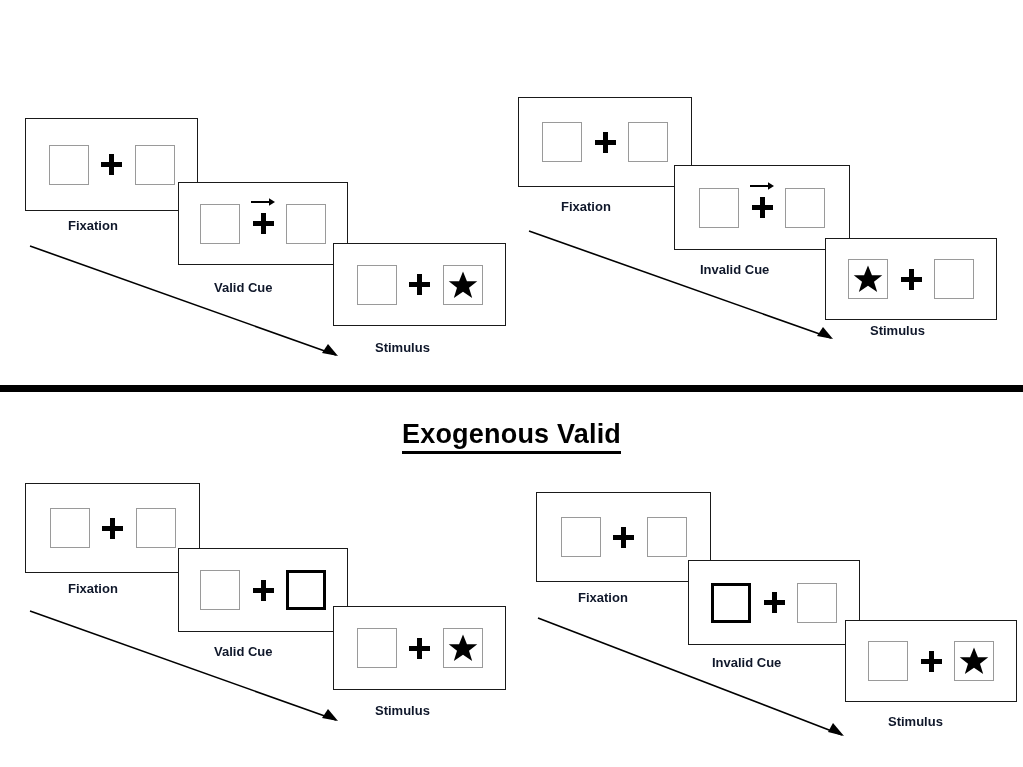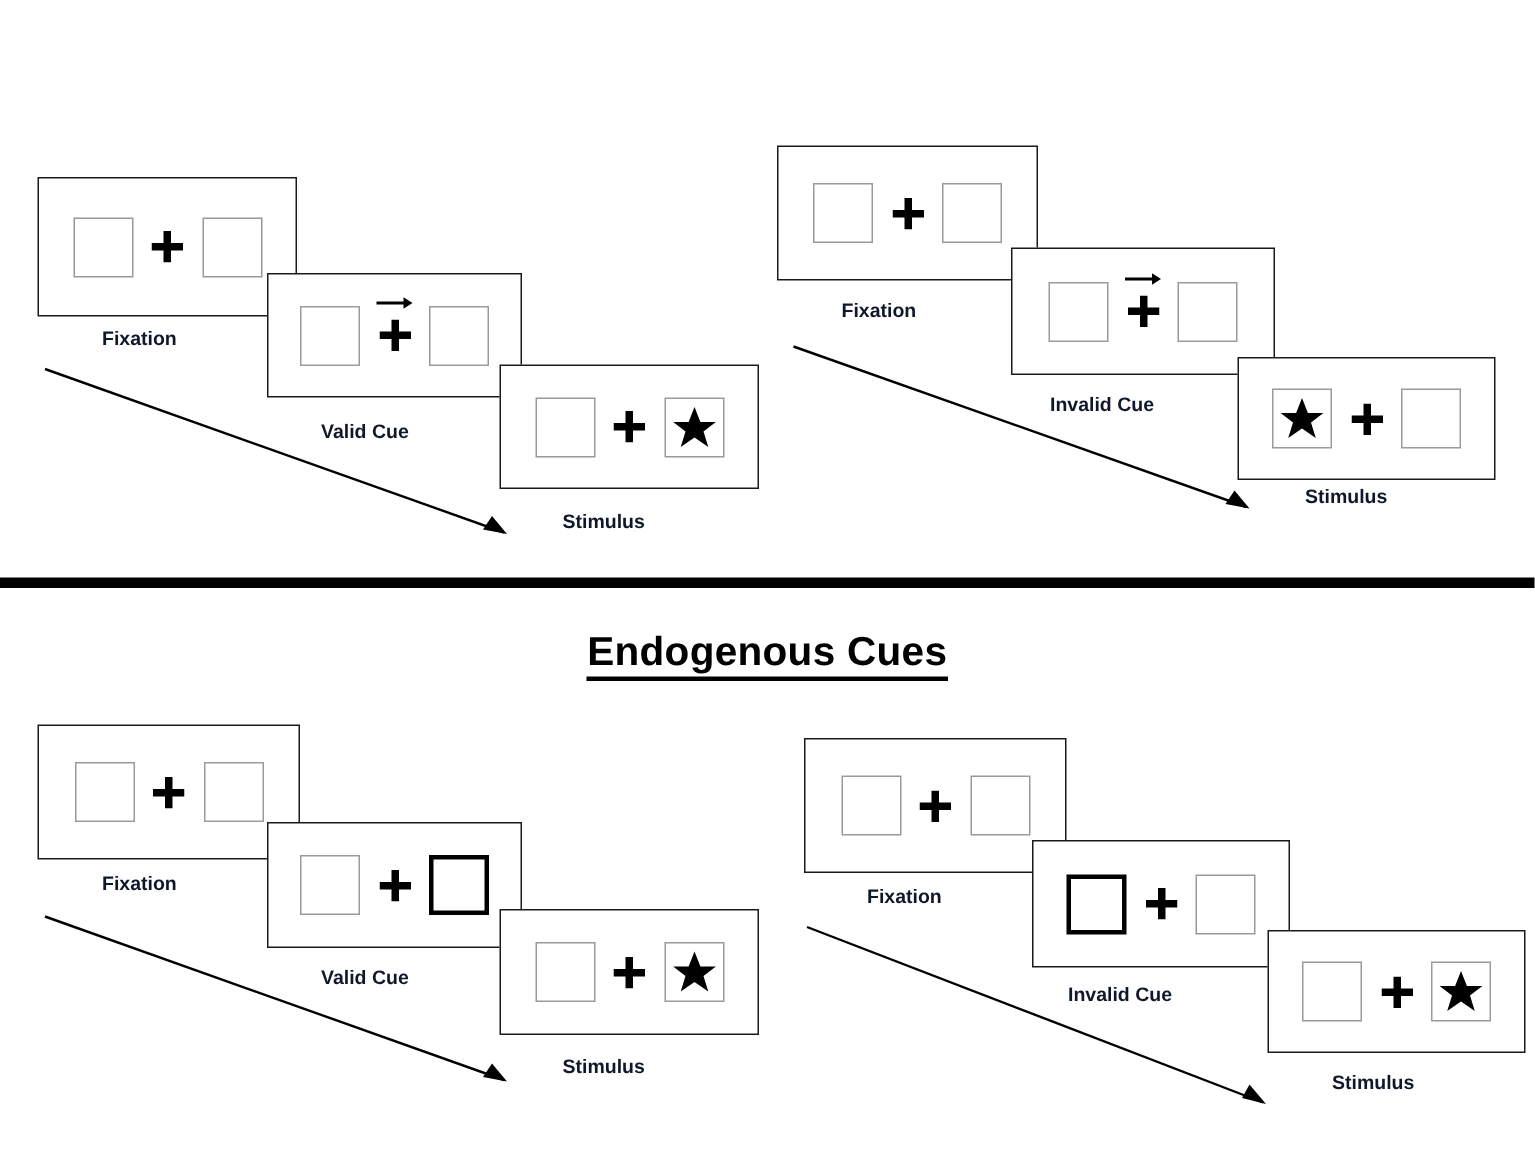--- a/index.html
+++ b/index.html
@@ -176,21 +176,21 @@
   <div class="caption" style="left:870px;top:323px;">Stimulus</div>
 
   <svg class="seq-arrow" style="left:527px;top:228px;" width="320" height="125">
     <line x1="2" y1="3" x2="304" y2="110" stroke="#000" stroke-width="1.6"></line>
     <path d="M306 111 L290 108 L296 99 Z" fill="#000"></path>
   </svg>
 
   <div class="divider" style="top:385px;"></div>
 
   <div class="section-title" style="top:419px;">
-    <span>Endogenous Cues</span>
+    <span>Exogenous Valid</span>
   </div>
 
   <div class="frame" style="left:25px;top:483px;width:175px;height:90px;">
     <div class="frame-inner">
       <div class="row">
         <div class="tbox"></div>
         <div class="center-col">
           <svg class="cross" width="21" height="21" viewBox="0 0 21 21">
             <path d="M8 0h5v8h8v5h-8v8h-5v-8H0V8h8z" fill="#000"></path>
           </svg>

